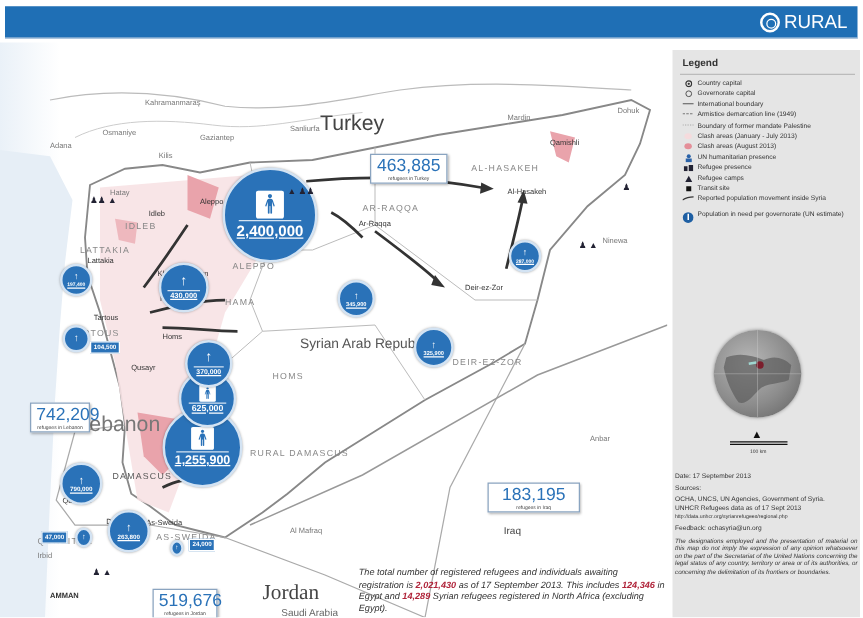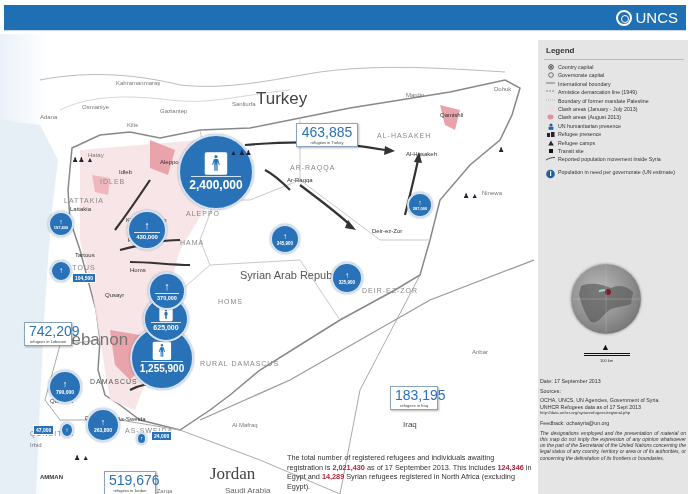--- a/index.html
+++ b/index.html
@@ -16,31 +16,31 @@
   .map { position: absolute; left: 0; top: 34px; width: 534px; height: 460px; overflow: hidden; background: linear-gradient(90deg, #eaf1f8 0%, #ffffff 9%); }
   .map svg.base { position: absolute; left: 0; top: 0; }
 
   .lbl { position: absolute; color: #666; font-size: 7px; white-space: nowrap; }
   .lbl.gov { letter-spacing: 1px; color: #888; font-size: 7px; }
   .lbl.city { color: #333; font-size: 6px; }
   .lbl.country { color: #555; font-size: 11px; }
   .lbl.big { font-size: 17px; color: #444; }
 
   .circle { position: absolute; border-radius: 50%; background: #2a72b8; border: 2px solid #d3e3f3; box-shadow: 0 0 2px rgba(0,0,0,0.35); color: #fff; display: flex; flex-direction: column; align-items: center; justify-content: center; }
-  .circle .num { font-weight: bold; white-space: nowrap; }
+  .circle .num { font-weight: bold; white-space: nowrap; text-decoration: underline; }
   .circle .sep { width: 70%; height: 1px; background: #fff; opacity: 0.8; margin: 1px 0 1px; }
   .person { position: relative; }
 
   .refbox { position: absolute; background: #fff; border: 1px solid #8aa4c0; box-shadow: 1px 1px 2px rgba(0,0,0,0.3); text-align: center; padding: 1px 4px; }
   .refbox .big { color: #2a72b8; font-size: 14px; line-height: 15px; }
   .refbox .small { color: #444; font-size: 4px; line-height: 5px; }
 
   .tagbox { position: absolute; background: #2a72b8; color: #fff; font-size: 5px; font-weight: bold; padding: 1px 2px; border: 1px solid #fff; }
 
-  .note { position: absolute; left: 287px; top: 453px; width: 245px; font-size: 7.3px; line-height: 9.5px; color: #333; }
+  .note { position: absolute; left: 287px; top: 453px; width: 245px; font-size: 7.3px; line-height: 9.5px; color: #333; font-style: italic; }
   .note .red { color: #b0243a; font-weight: bold; }
 
   .legend { position: absolute; left: 538px; top: 40px; width: 150px; height: 454px; background: #e5e5e5; }
   .legend .lh { font-size: 8px; font-weight: bold; color: #333; margin-left: 8px; margin-top: 6px; }
   .legend .rule { margin: 4px 4px 4px 6px; height: 1px; background: #bbb; }
   .legend ul { list-style: none; margin-left: 8px; }
   .legend li { font-size: 5.3px; color: #333; display: flex; align-items: flex-start; height: 8.4px; line-height: 6px; }
   .legend li .sym { width: 9px; flex: 0 0 9px; display: flex; align-items: center; justify-content: center; margin-right: 3px; }
   .legend li.tall { height: 13px; }
   .legend li.tall2 { height: 15px; }
@@ -54,21 +54,21 @@
   .meta .disc { font-style: italic; font-size: 5px; line-height: 6.3px; text-align: justify; }
 </style>
 </head>
 <body>
 
 <div id="root">
 
   <div class="header">
     <div class="ocha">
       <span class="un-logo"></span>
-      <span>UNCS</span>
+      <span>RURAL</span>
     </div>
   </div>
 
   <div class="map">
     <svg class="base" width="534" height="460" viewBox="0 34 534 460">
 
       <path d="M0 120 L40 125 L58 160 L52 210 L48 260 L44 320 L40 400 L36 494 L0 494 Z" fill="#e6eef6"></path>
 
       <path d="M40 80 C90 70 140 75 180 85 C230 90 270 80 320 72 C380 64 440 68 505 72" fill="none" stroke="#bbb" stroke-width="1"></path>
       <path d="M60 110 C90 95 130 95 170 100 C210 105 240 95 290 90" fill="none" stroke="#ccc" stroke-width="0.8"></path>
@@ -223,25 +223,25 @@
     <div class="tagbox" style="left:151px; top:397px;">24,000</div>
 
     <div class="refbox" style="left:296px; top:89px; width:62px;text-align:center;">
       <div class="big">463,885</div>
       <div class="small">refugees in Turkey</div>
     </div>
     <div class="refbox" style="left:24px; top:288px; width:48px;text-align:center;">
       <div class="big">742,209</div>
       <div class="small">refugees in Lebanon</div>
     </div>
-    <div class="refbox" style="left:390px; top:352px; width:48px;">
+    <div class="refbox" style="left:390px; top:352px; width:74px;">
       <div class="big">183,195</div>
       <div class="small">refugees in Iraq</div>
     </div>
-    <div class="refbox" style="left:104px; top:437px; width:52px;">
+    <div class="refbox" style="left:122px; top:437px; width:52px;">
       <div class="big">519,676</div>
       <div class="small">refugees in Jordan</div>
     </div>
 
     <div class="lbl" style="left:230px; top:115px; color:#223; font-size:7px;">▲ ♟♟</div>
     <div class="lbl" style="left:72px; top:122px; color:#223; font-size:7px;">♟♟ ▲</div>
     <div class="lbl" style="left:498px; top:112px; color:#223; font-size:7px;">♟</div>
     <div class="lbl" style="left:463px; test:158px; top:158px; color:#223; font-size:7px;">♟ ▲</div>
     <div class="lbl" style="left:74px; top:420px; color:#223; font-size:7px;">♟ ▲</div>
   </div>

